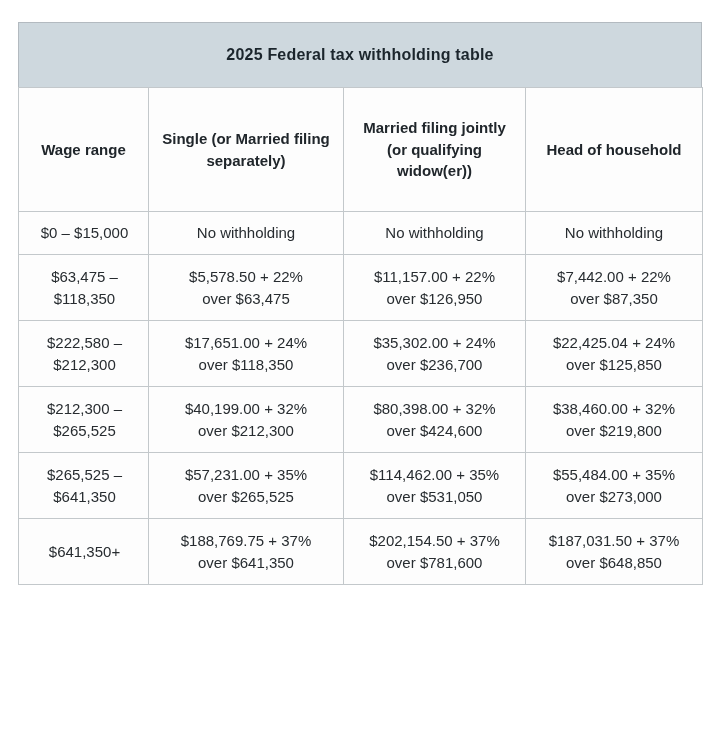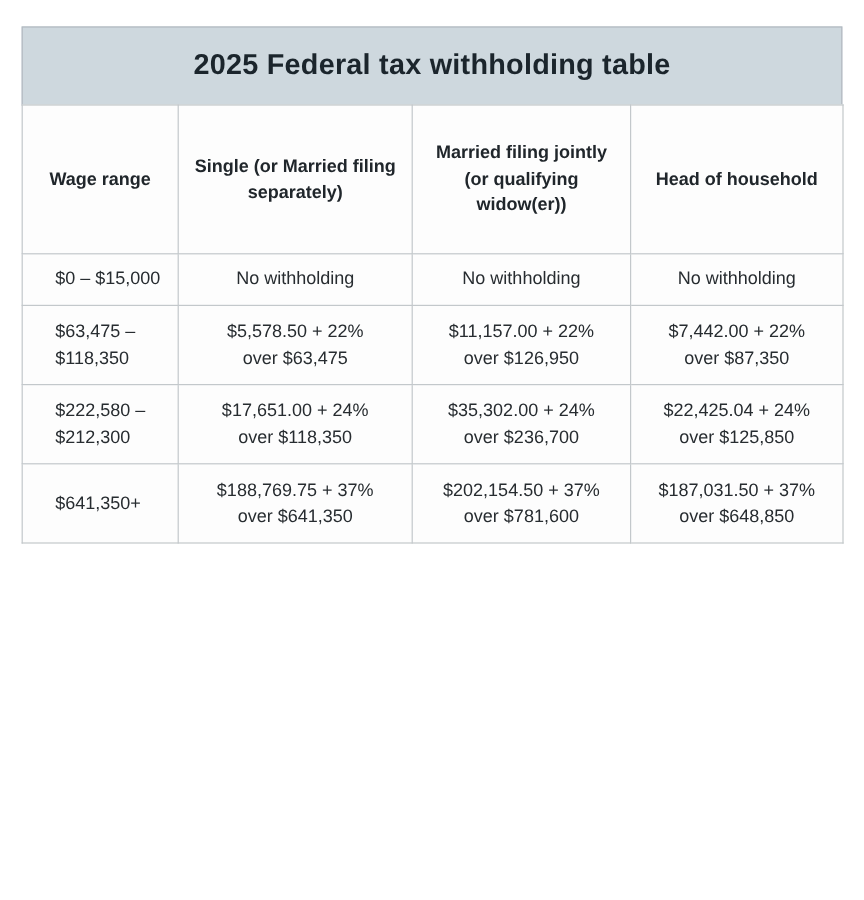--- a/index.html
+++ b/index.html
@@ -21,21 +21,21 @@
     width: 684px;
   }
   .title-bar {
     box-sizing: border-box;
     height: 66px;
     background: #ced8de;
     border: 1.5px solid #b3bac0;
     display: flex;
     align-items: center;
     justify-content: center;
-    font-size: 24px;
+    font-size: 16px;
     font-weight: 700;
     color: #1b252c;
     letter-spacing: 0.2px;
   }
   table.tax-table {
     width: 100%;
     border-collapse: collapse;
     table-layout: fixed;
     margin-top: -1px;
     border: 1.5px solid #aab1b6;
@@ -53,22 +53,22 @@
     white-space: pre-line;
     padding: 8px 8px;
     background: #fdfdfd;
   }
   .tax-table th {
     font-weight: 700;
     color: #20262b;
     height: 124px;
   }
   .tax-table td.wage {
-    text-align: left;
-    padding-left: 27px;
+    text-align: center;
+    padding-left: 10px;
   }
   .tax-table tbody tr {
     height: 66px;
   }
   .tax-table tbody tr:first-child {
     height: 43px;
   }
 </style>
 </head>
 <body>
@@ -113,20 +113,40 @@
         <td class="wage">$222,580 –
 $212,300</td>
         <td>$17,651.00 + 24%
 over $118,350</td>
         <td>$35,302.00 + 24%
 over $236,700</td>
         <td>$22,425.04 + 24%
 over $125,850</td>
       </tr>
       <tr>
+        <td class="wage">$212,300 –
+$265,525</td>
+        <td>$40,199.00 + 32%
+over $212,300</td>
+        <td>$80,398.00 + 32%
+over $424,600</td>
+        <td>$38,460.00 + 32%
+over $219,800</td>
+      </tr>
+      <tr>
+        <td class="wage">$265,525 –
+$641,350</td>
+        <td>$57,231.00 + 35%
+over $265,525</td>
+        <td>$114,462.00 + 35%
+over $531,050</td>
+        <td>$55,484.00 + 35%
+over $273,000</td>
+      </tr>
+      <tr>
         <td class="wage">$641,350+</td>
         <td>$188,769.75 + 37%
 over $641,350</td>
         <td>$202,154.50 + 37%
 over $781,600</td>
         <td>$187,031.50 + 37%
 over $648,850</td>
       </tr>
     </tbody>
   </table>

